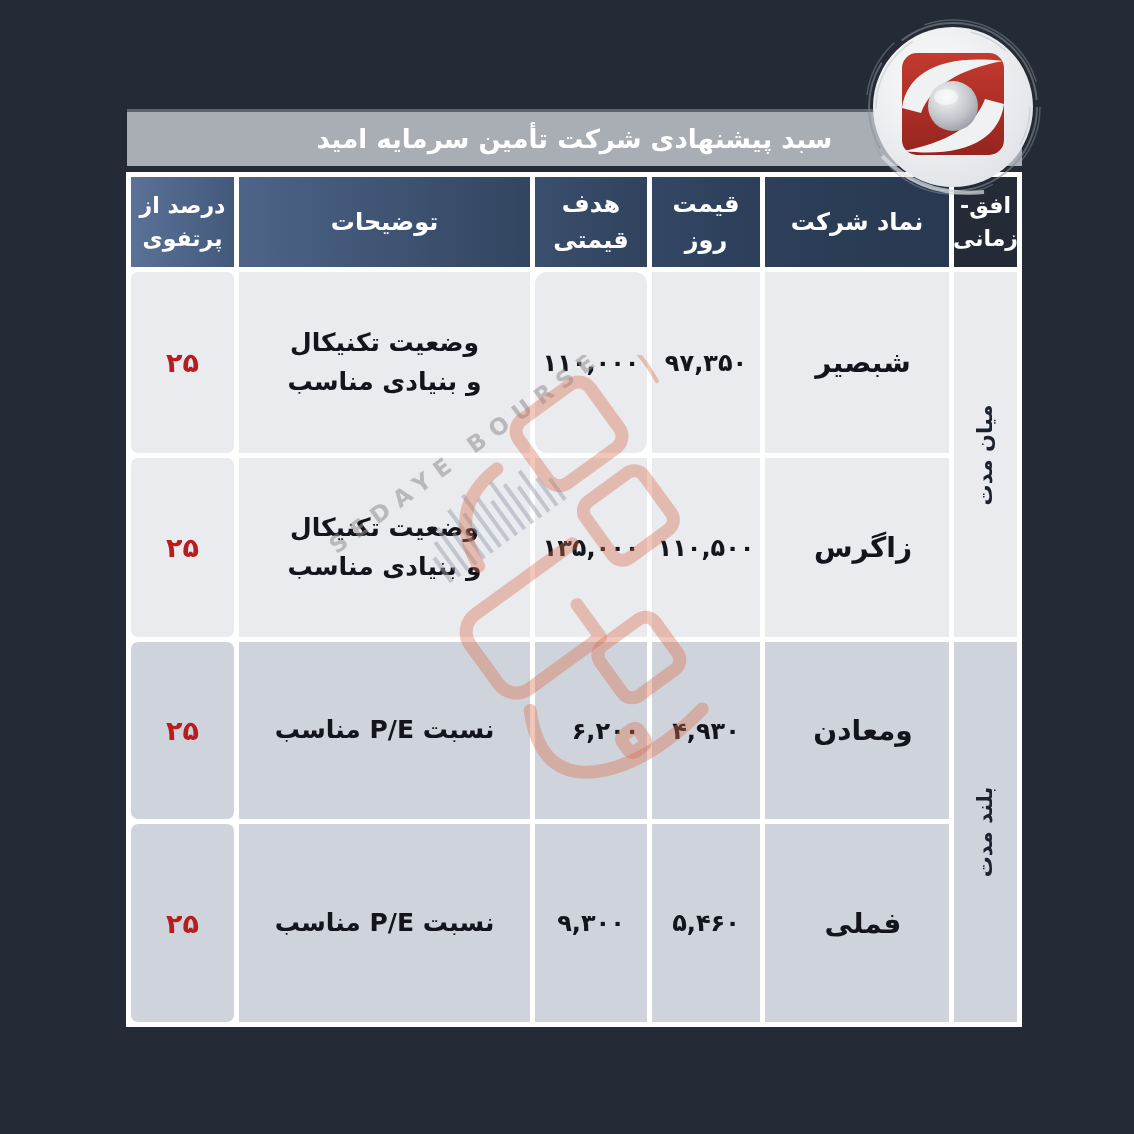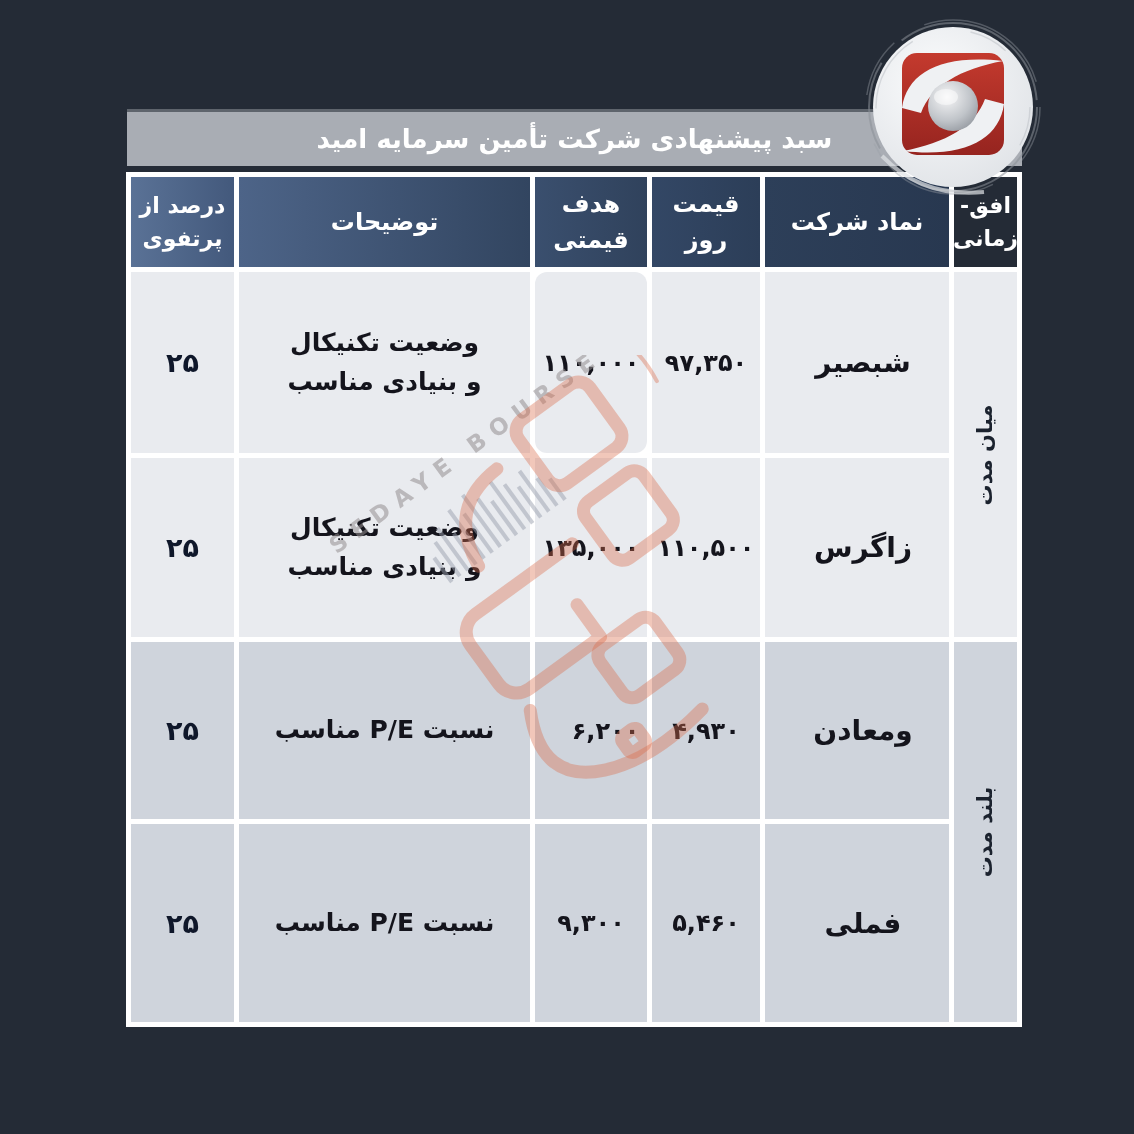--- a/index.html
+++ b/index.html
@@ -31,21 +31,21 @@
   .h-symbol{grid-column:2;grid-row:1;background:linear-gradient(to right,#2d3f59,#283850);}
   .h-day{grid-column:3;grid-row:1;background:linear-gradient(to right,#334765,#2c3e58);}
   .h-target{grid-column:4;grid-row:1;background:linear-gradient(to right,#3a4f6e,#30425c);}
   .h-notes{grid-column:5;grid-row:1;background:linear-gradient(to right,#4d6488,#324560);}
   .h-pct{grid-column:6;grid-row:1;background:linear-gradient(to right,#5a7296,#43597c);font-size:22px;}
   .light{background:#e9ebef;}
   .mid{background:#cfd4dc;}
   .sym{font-size:28px;font-weight:bold;color:#14141c;padding-left:12px;}
   .num{font-size:24px;font-weight:bold;color:#14141c;letter-spacing:1px;}
   .note{font-size:25px;font-weight:bold;color:#14141c;line-height:1.55;}
-  .pct{font-size:27px;font-weight:bold;color:#0f172a;}
+  .pct{font-size:27px;font-weight:bold;color:#b91c1c;border-radius:7px;}
   .vtext{transform:rotate(-90deg);white-space:nowrap;
     font-size:21px;font-weight:bold;color:#1b222e;letter-spacing:1px;direction:rtl;}
   .watermark{position:absolute;left:330px;top:355px;width:480px;height:480px;
     z-index:2;pointer-events:none;}
 </style>
 </head>
 <body>
 
 <div class="title-bar">
   <span>سبد پیشنهادی شرکت تأمین سرمایه امید</span>

